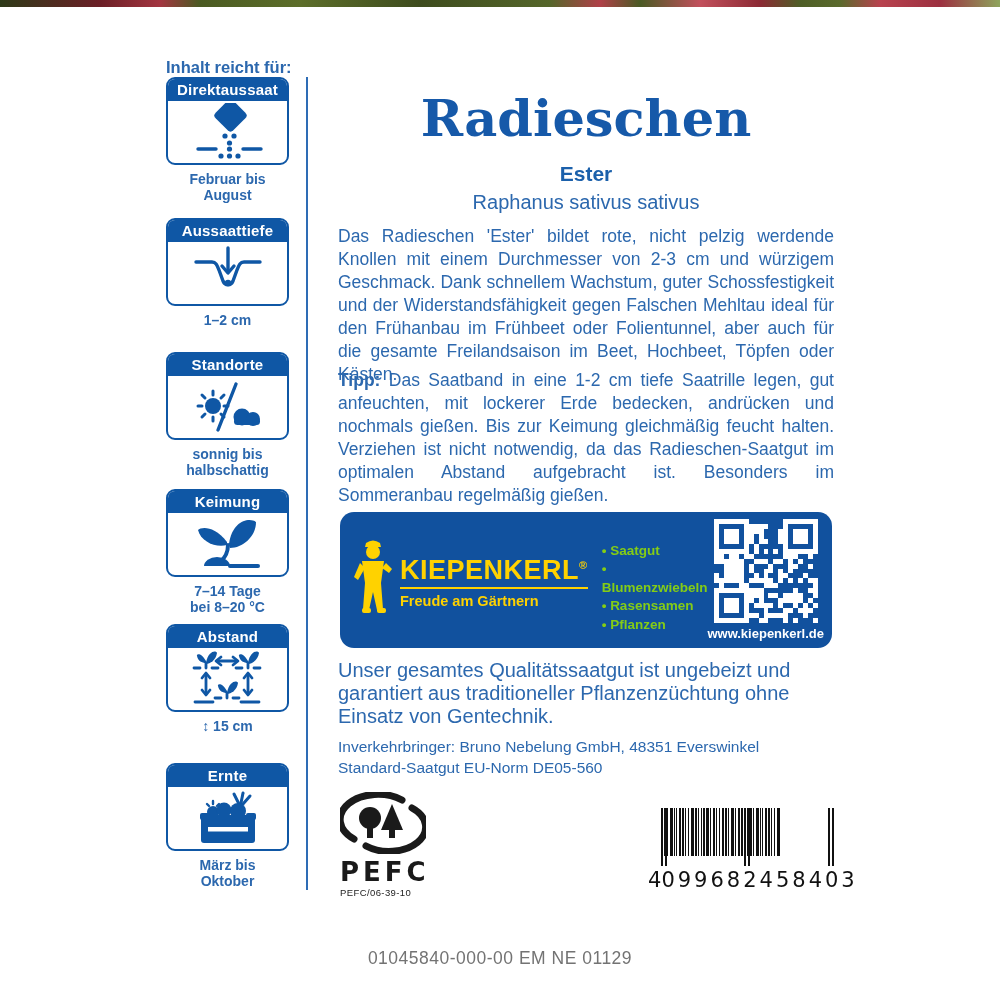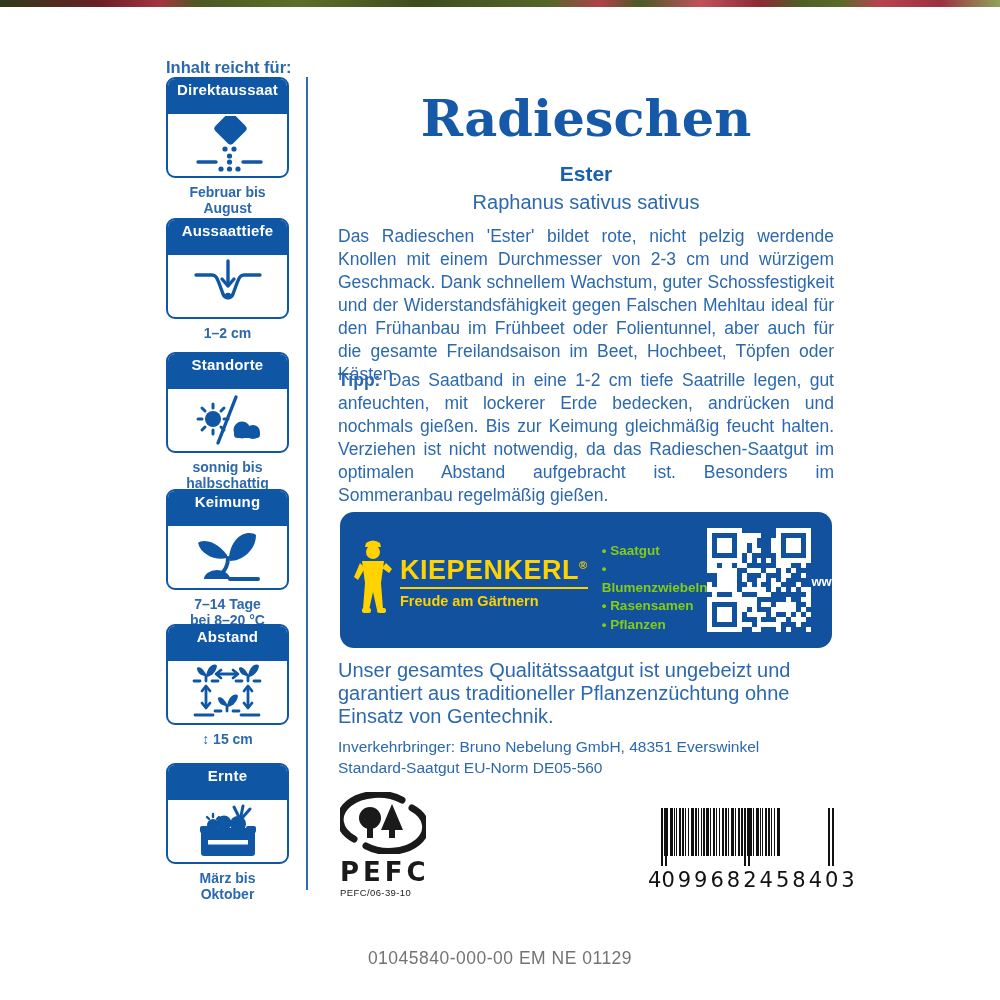--- a/index.html
+++ b/index.html
@@ -10,21 +10,21 @@
     background:linear-gradient(90deg,#2e3a18 0%,#6b1f26 10%,#a33540 16%,#4a5a22 20%,#5d6e2a 30%,
       #3e4c1e 42%,#55662a 55%,#b04048 60%,#4a5a24 64%,#c2505c 70%,#8c2a34 76%,#4e5e26 80%,
       #5a6a2c 84%,#b8424e 88%,#9c3040 94%,#8ea45c 100%);}
   
   .content-note{position:absolute;left:166px;top:20px;font-size:16.5px;font-weight:bold;
     line-height:23px;color:#2c68ae;margin-top:36px;}
   
   .sidebar-item{position:absolute;left:166px;width:123px;text-align:center;}
   .sbox{border:2.5px solid #0f57a5;border-radius:9px;background:#fff;overflow:hidden;}
   .sbox-header{background:#0f57a5;color:#fff;font-weight:bold;font-size:15px;
-    padding:2px 0 16px 0;letter-spacing:.2px;}
+    padding:2px 0 3px 0;letter-spacing:.2px;}
   .sbox-icon{height:62px;display:flex;align-items:center;justify-content:center;}
   .sbox-caption{margin-top:6px;font-size:14px;line-height:16px;color:#2c68ae;
     white-space:pre-line;font-weight:700;}
   .divider{position:absolute;left:306px;top:77px;width:2px;height:813px;background:#2e6cb5;}
   
   .main-col{position:absolute;left:338px;top:0;width:496px;}
   .title{position:absolute;left:0;top:88px;width:496px;text-align:center;
     font-family:"DejaVu Serif",serif;font-weight:bold;font-size:51px;color:#1659a9;}
   .variety{position:absolute;left:0;top:162px;width:496px;text-align:center;
     font-size:21px;font-weight:bold;color:#1b60ab;}
@@ -40,21 +40,21 @@
     border-radius:14px;display:flex;align-items:center;padding:0 12px;box-sizing:border-box;}
   .logo-group{display:flex;align-items:center;}
   .logo-text{margin-left:6px;display:flex;flex-direction:column;align-items:flex-start;}
   .brand-name{color:#ffd200;font-weight:bold;font-size:27px;letter-spacing:.5px;line-height:28px;
     border-bottom:2.5px solid #ffd200;padding-bottom:3px;}
   .brand-name sup{font-size:11px;}
   .brand-slogan{color:#ffd200;font-weight:bold;font-size:14.5px;margin-top:4px;}
   .product-list{list-style:none;margin:16px 0 0 14px;padding:0;color:#84cc16;font-weight:bold;
     font-size:13.5px;line-height:18.5px;}
   .product-list li::before{content:"• ";}
-  .qr-col{margin-left:auto;display:flex;align-items:center;}
+  .qr-col{margin-left:auto;display:flex;flex-direction:column;align-items:center;}
   .qr-svg{width:104px;height:104px;}
   .brand-site{color:#fff;font-size:13px;font-weight:bold;margin-top:3px;}
   
   .quality{position:absolute;left:0;top:659px;width:496px;font-size:20px;line-height:23px;
     color:#2c68ae;}
   .distributor{position:absolute;left:0;top:736px;width:496px;font-size:15.5px;line-height:21px;
     color:#2c68ae;}
   
   .pefc{position:absolute;left:340px;top:792px;width:110px;text-align:left;color:#1a1a1a;}
   .pefc-name{font-weight:bold;font-size:26px;letter-spacing:4px;line-height:24px;margin-top:2px;

